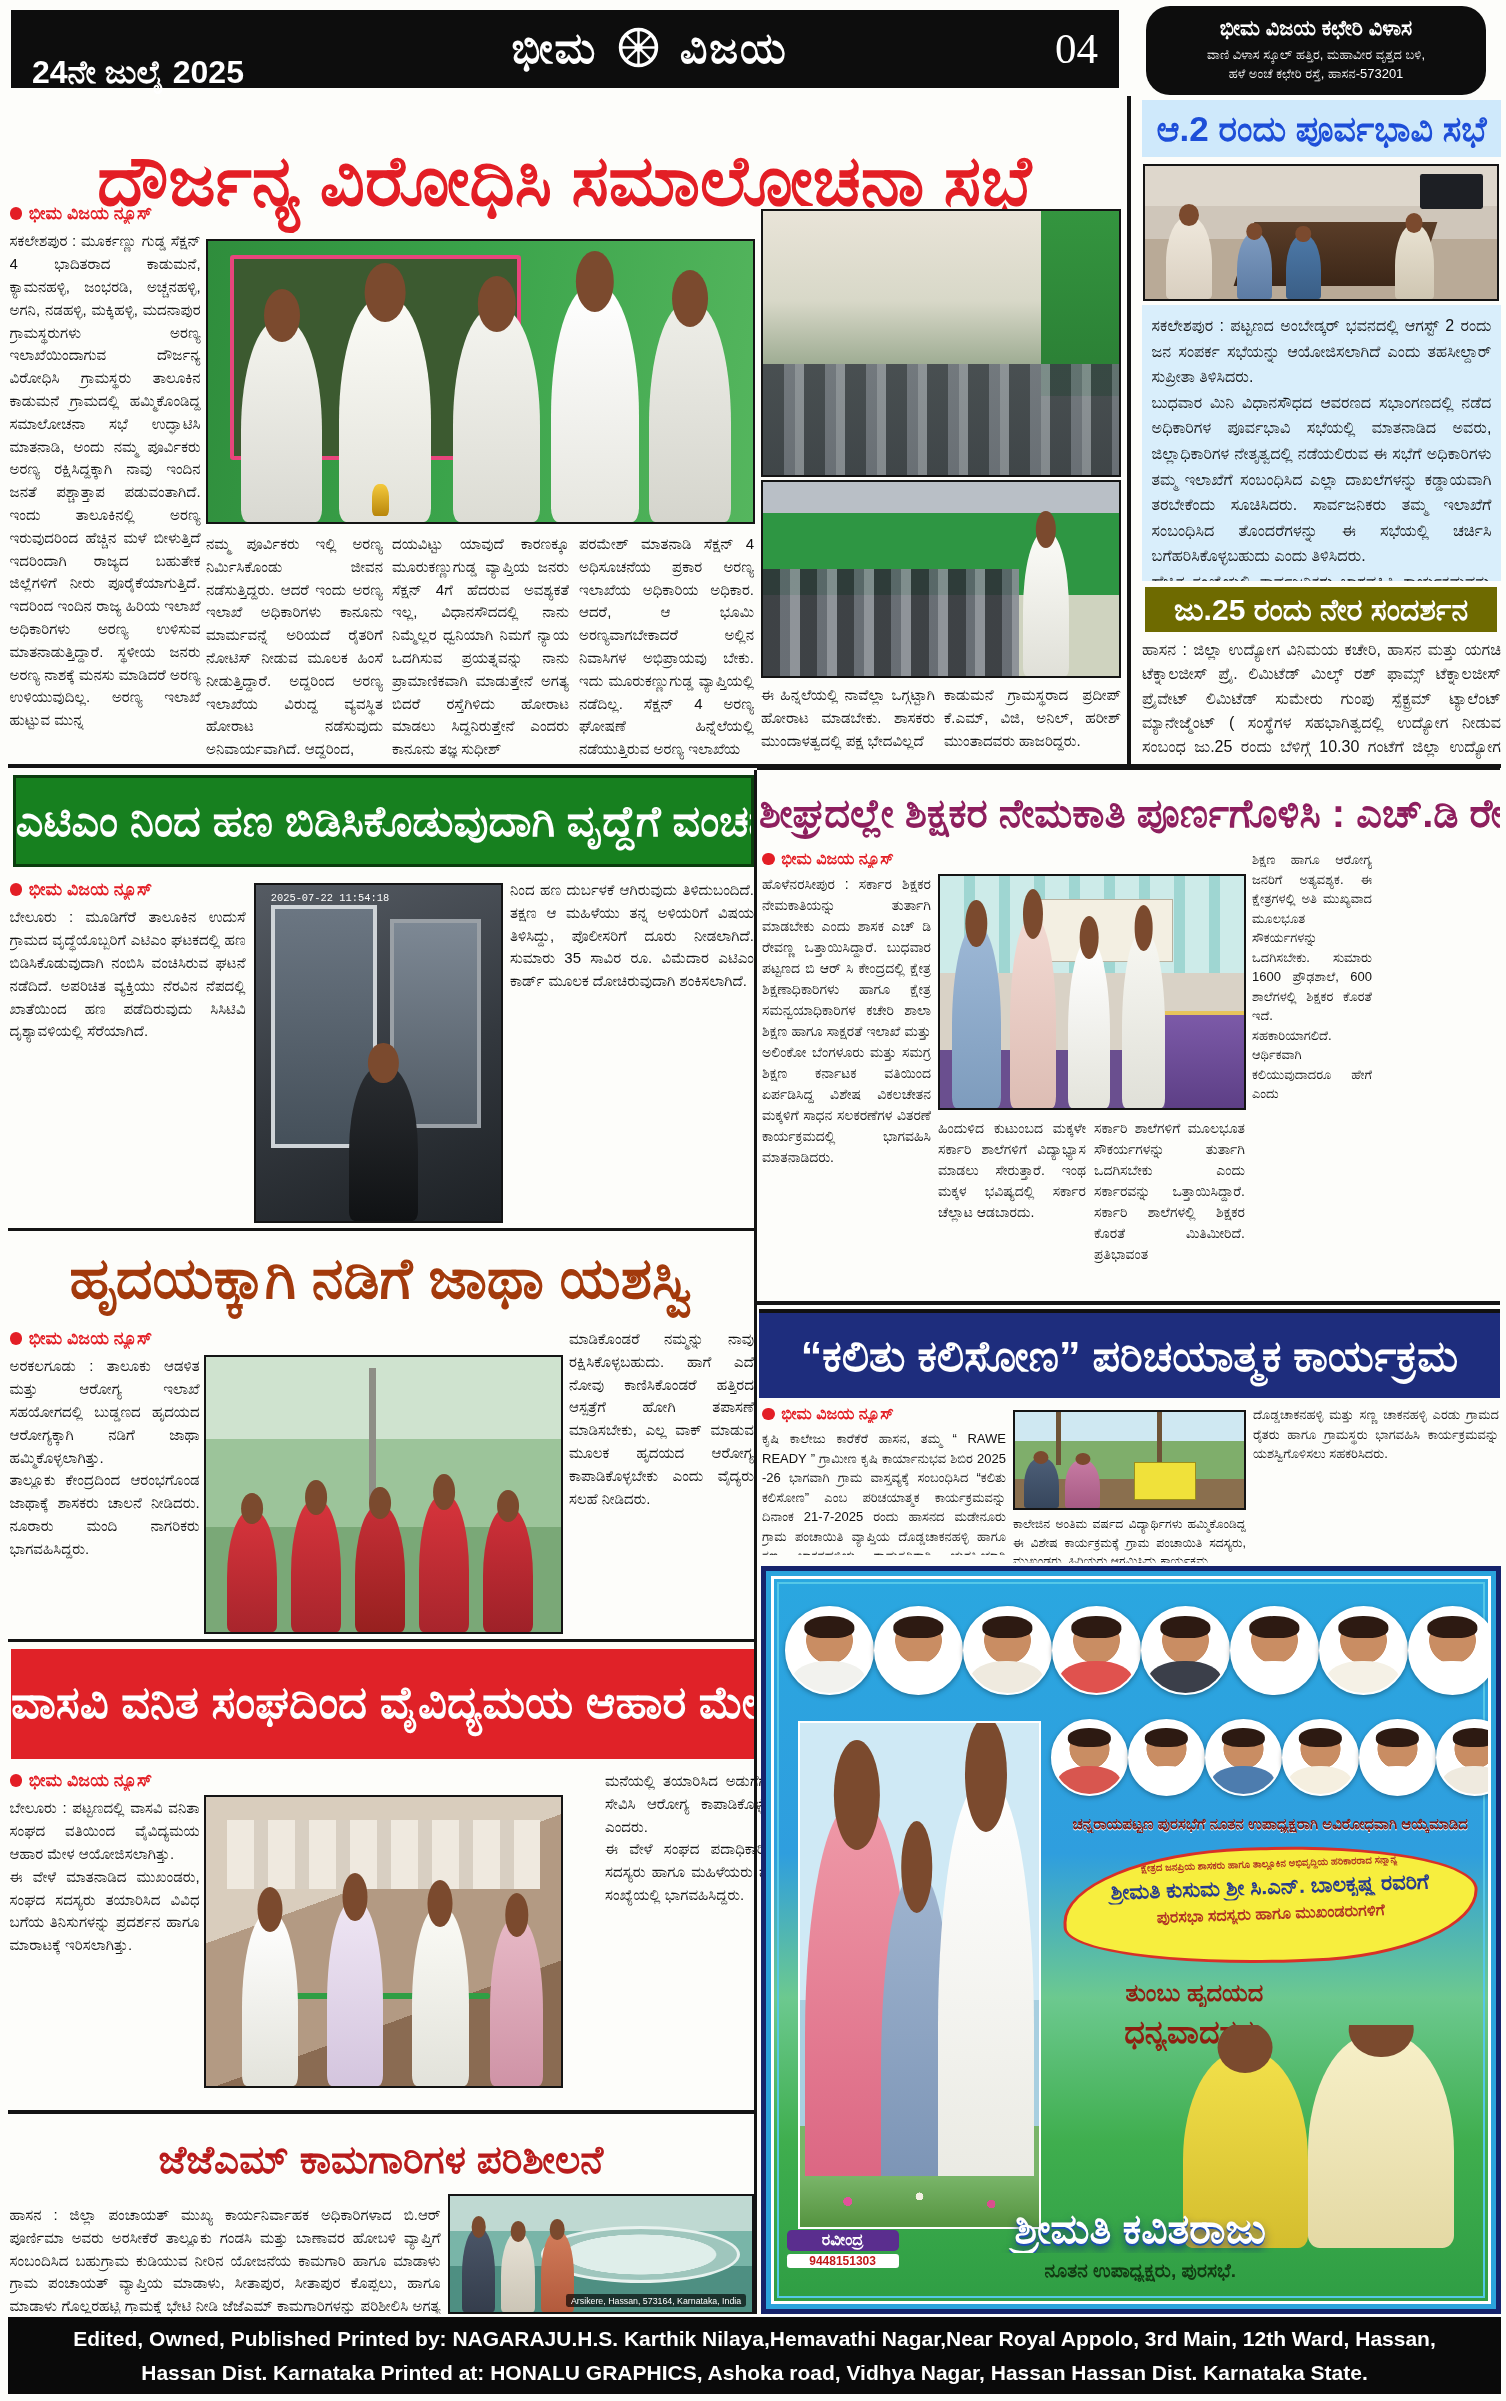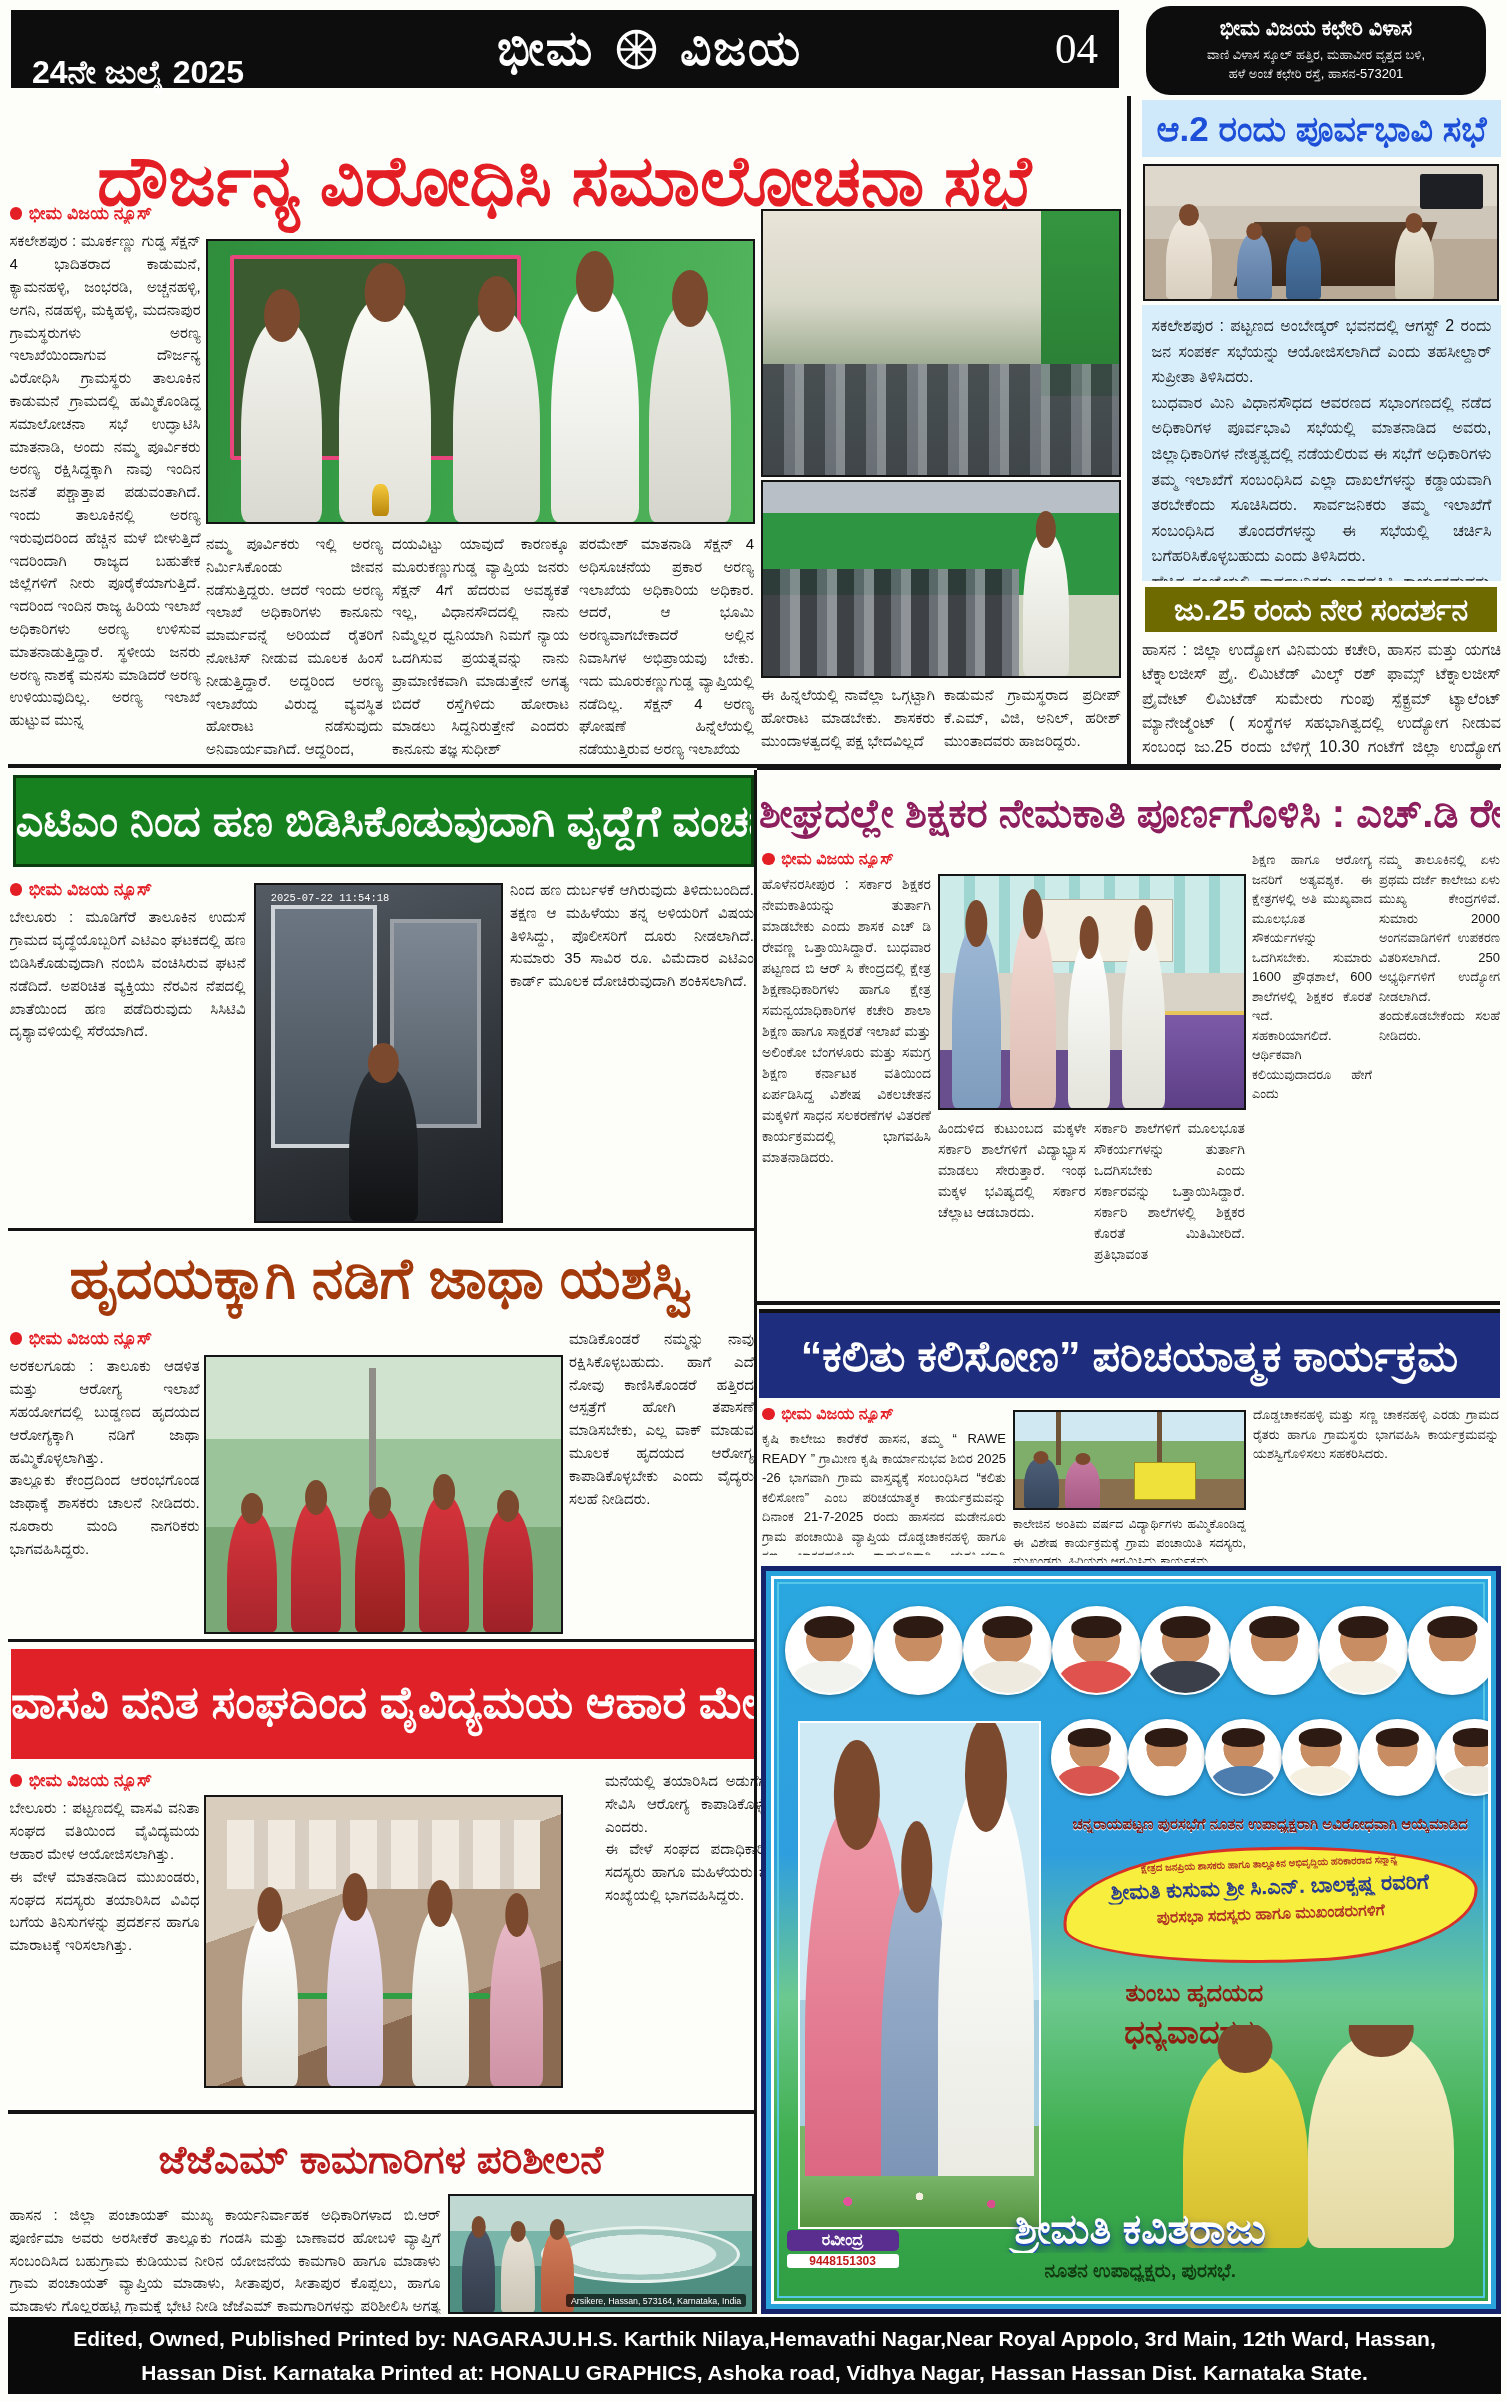--- a/index.html
+++ b/index.html
@@ -12,21 +12,21 @@
   .body-s{font-size:14px;line-height:1.5;text-align:justify;overflow:hidden;white-space:pre-line;}
   .newstag{display:flex;align-items:center;gap:6.4px;color:#e31e25;font-weight:bold;font-size:17.5px;margin-bottom:6.4px;overflow:hidden;white-space:nowrap;}
   .newstag .dot{width:12.8px;height:12.8px;border-radius:50%;background:#e31e25;flex:0 0 auto;}
   .hrule{background:#141414;}
   .pframe{border:2.4px solid #141414;box-sizing:border-box;overflow:hidden;position:absolute;}
   .fg{position:absolute;bottom:0;border-radius:45% 45% 8% 8%/55% 55% 6% 6%;}
   .fg::before{content:"";position:absolute;left:50%;top:-15%;transform:translateX(-50%);width:44%;height:26%;background:#7b4a2e;border-radius:50%;}
   
   .hdr{background:#0d0d0d;color:#fff;display:flex;align-items:center;padding:0 21px;box-sizing:border-box;}
   .hdr .date{font-size:32px;font-weight:bold;margin-top:47px;}
-  .hdr .mast{flex:1;text-align:center;font-size:49px;font-weight:bold;letter-spacing:1.6px;white-space:nowrap;overflow:hidden;}
+  .hdr .mast{flex:1;text-align:center;font-size:43px;font-weight:bold;letter-spacing:1.6px;white-space:nowrap;overflow:hidden;}
   .hdr .pgno{font-size:43px;font-family:"Liberation Serif",serif;}
   .office{background:#0d0d0d;color:#fff;border-radius:24px;text-align:center;box-sizing:border-box;padding-top:9.6px;overflow:hidden;}
   .office .t{font-size:21px;font-weight:bold;}
   .office .a{font-size:13px;line-height:1.5;margin-top:4.8px;}
   
   .h-main{color:#e31e25;font-weight:bold;font-size:70px;line-height:136px;}
   .h-green{background:#17801f;border:3.2px solid #0b3d0e;color:#fff;font-weight:bold;font-size:43px;line-height:86px;box-sizing:border-box;}
   .h-mag{color:#8e1f5e;font-weight:bold;font-size:40px;line-height:67px;}
   .h-brown{color:#a33a0c;font-weight:bold;font-size:57px;line-height:83px;}
   .h-redbg{background:#e02228;color:#fff;font-weight:bold;font-size:45px;line-height:107px;}
@@ -162,22 +162,20 @@
     <div class="fg" style="left:4%;width:16%;height:78%;background:linear-gradient(#9db8d6,#7e9cbd);"></div>
     <div class="fg" style="left:23%;width:15%;height:82%;background:linear-gradient(#f2d9d2,#ddbdb4);"></div>
     <div class="fg" style="left:42%;width:14%;height:72%;background:linear-gradient(#ffffff,#e4e4dc);"></div>
     <div class="fg" style="left:60%;width:14%;height:76%;background:linear-gradient(#f7f7f2,#e0e0d8);"></div>
     <div class="abs" style="right:0;bottom:0;width:26%;height:40%;background:linear-gradient(#7c5aa8,#5d3f86);border-top:4.8px solid #e7c45c;"></div>
   </div>
   <div class="abs body-s" style="left:1094px;top:1118px;width:151px;height:180px;">ಸರ್ಕಾರಿ ಶಾಲೆಗಳಿಗೆ ಮೂಲಭೂತ ಸೌಕರ್ಯಗಳನ್ನು ತುರ್ತಾಗಿ ಒದಗಿಸಬೇಕು ಎಂದು ಸರ್ಕಾರವನ್ನು ಒತ್ತಾಯಿಸಿದ್ದಾರೆ. ಸರ್ಕಾರಿ ಶಾಲೆಗಳಲ್ಲಿ ಶಿಕ್ಷಕರ ಕೊರತೆ ಮಿತಿಮೀರಿದೆ. ಪ್ರತಿಭಾವಂತ</div>
   <div class="abs body-s" style="left:938px;top:1118px;width:148px;height:180px;">ಹಿಂದುಳಿದ ಕುಟುಂಬದ ಮಕ್ಕಳೇ ಸರ್ಕಾರಿ ಶಾಲೆಗಳಿಗೆ ವಿದ್ಯಾಭ್ಯಾಸ ಮಾಡಲು ಸೇರುತ್ತಾರೆ. ಇಂಥ ಮಕ್ಕಳ ಭವಿಷ್ಯದಲ್ಲಿ ಸರ್ಕಾರ ಚೆಲ್ಲಾಟ ಆಡಬಾರದು.</div>
   <div class="abs body-s" style="left:1252px;top:850px;width:120px;height:448px;font-size:13px;">ಶಿಕ್ಷಣ ಹಾಗೂ ಆರೋಗ್ಯ ಜನರಿಗೆ ಅತ್ಯವಶ್ಯಕ. ಈ ಕ್ಷೇತ್ರಗಳಲ್ಲಿ ಅತಿ ಮುಖ್ಯವಾದ ಮೂಲಭೂತ ಸೌಕರ್ಯಗಳನ್ನು ಒದಗಿಸಬೇಕು. ಸುಮಾರು 1600 ಪ್ರೌಢಶಾಲೆ, 600 ಶಾಲೆಗಳಲ್ಲಿ ಶಿಕ್ಷಕರ ಕೊರತೆ ಇದೆ.
 ಸಹಕಾರಿಯಾಗಲಿದೆ. ಆರ್ಥಿಕವಾಗಿ ಕಲಿಯುವುದಾದರೂ ಹೇಗೆ ಎಂದು</div>
-  <div class="abs body-s" style="left:1379px;top:850px;width:121px;height:448px;font-size:13px;">ನಮ್ಮ ತಾಲೂಕಿನಲ್ಲಿ ಏಳು ಪ್ರಥಮ ದರ್ಜೆ ಕಾಲೇಜು ಏಳು ಮುಖ್ಯ ಕೇಂದ್ರಗಳಿವೆ. ಸುಮಾರು 2000 ಅಂಗನವಾಡಿಗಳಿಗೆ ಉಪಕರಣ ವಿತರಿಸಲಾಗಿದೆ. 250 ಅಭ್ಯರ್ಥಿಗಳಿಗೆ ಉದ್ಯೋಗ ನೀಡಲಾಗಿದೆ.
-ತಂದುಕೊಡಬೇಕೆಂದು ಸಲಹೆ ನೀಡಿದರು.</div>
 
   <div class="abs hrule" style="left:8px;top:1228px;width:746px;height:3.2px;"></div>
   <div class="abs ctr nowrap h-brown" style="left:8px;top:1237px;width:746px;height:85px;">ಹೃದಯಕ್ಕಾಗಿ ನಡಿಗೆ ಜಾಥಾ ಯಶಸ್ವಿ</div>
   <div class="abs" style="left:9.6px;top:1328px;width:190px;height:308px;">
     <div class="newstag">
         <span class="dot"></span>
         <span>ಭೀಮ ವಿಜಯ ನ್ಯೂಸ್</span>
       </div>
     <div class="body-t" style="height:271px;">ಅರಕಲಗೂಡು : ತಾಲೂಕು ಆಡಳಿತ ಮತ್ತು ಆರೋಗ್ಯ ಇಲಾಖೆ ಸಹಯೋಗದಲ್ಲಿ ಬುಡ್ಡಣದ ಹೃದಯದ ಆರೋಗ್ಯಕ್ಕಾಗಿ ನಡಿಗೆ ಜಾಥಾ ಹಮ್ಮಿಕೊಳ್ಳಲಾಗಿತ್ತು.
 ತಾಲ್ಲೂಕು ಕೇಂದ್ರದಿಂದ ಆರಂಭಗೊಂಡ ಜಾಥಾಕ್ಕೆ ಶಾಸಕರು ಚಾಲನೆ ನೀಡಿದರು. ನೂರಾರು ಮಂದಿ ನಾಗರಿಕರು ಭಾಗವಹಿಸಿದ್ದರು.</div>

